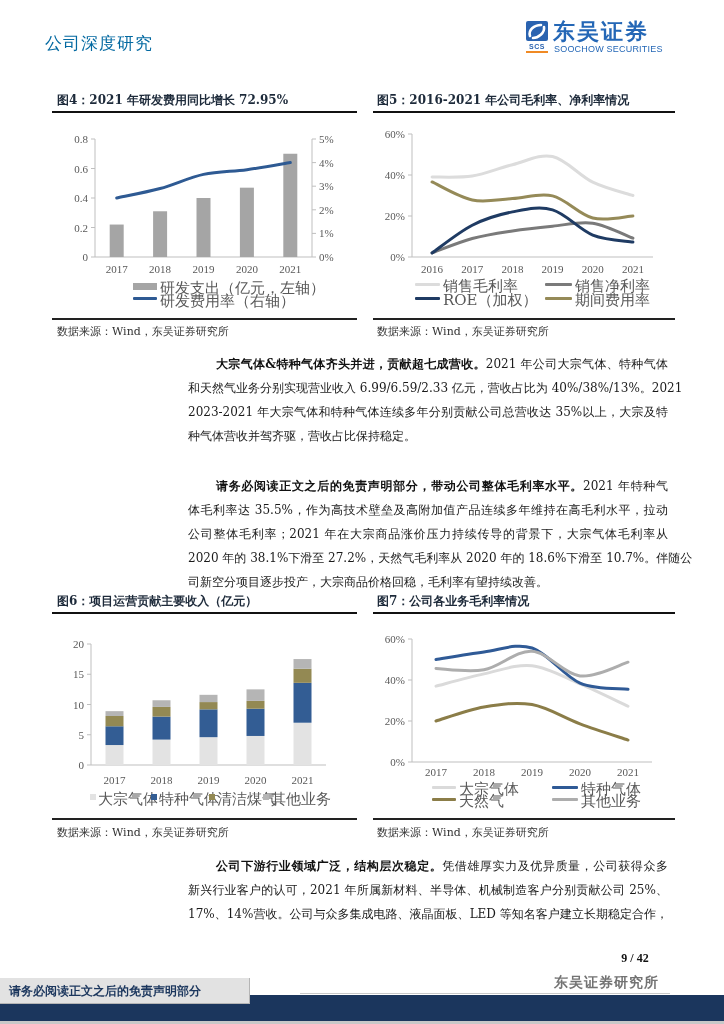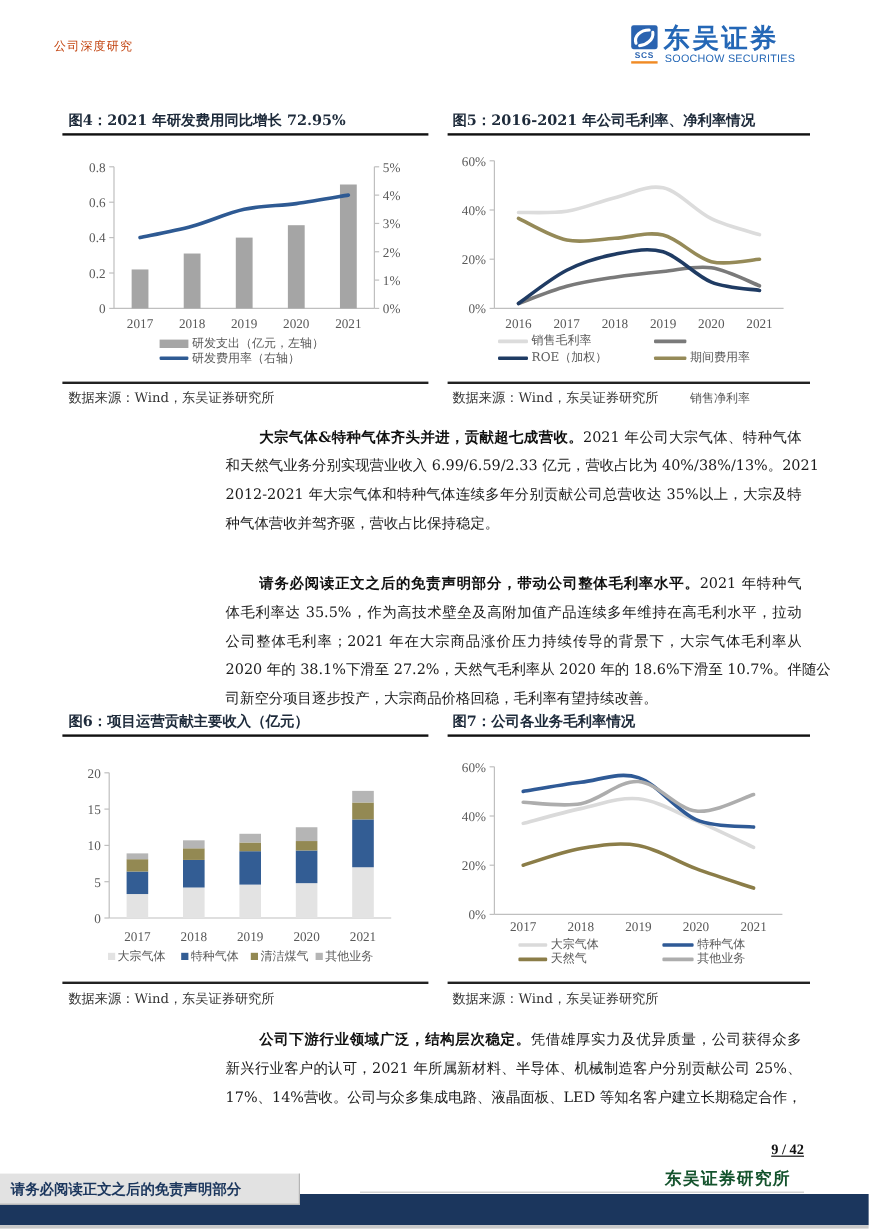--- a/index.html
+++ b/index.html
@@ -1,40 +1,40 @@
 <!DOCTYPE html>
 <html><head>
 <meta charset="utf-8">
 <style>
   html,body{margin:0;padding:0;background:#fff;}
   body{width:724px;height:1024px;position:relative;overflow:hidden;font-family:"DejaVu Serif","Liberation Serif",serif;color:#1a1a1a;}
   .abs{position:absolute;}
-  .hdr-title{left:45px;top:32px;font-size:10px;color:#c2410c;letter-spacing:1px;}
+  .hdr-title{left:45px;top:32px;font-size:17px;color:#0369a1;letter-spacing:1px;}
   .logo{left:526px;top:19px;width:150px;height:40px;}
   .logo-icon{position:absolute;left:0;top:2px;width:22px;height:20px;background:#2a63b0;border-radius:2px;overflow:hidden;}
   .logo-scs{position:absolute;left:0;top:24px;width:22px;font:bold 7px "Liberation Sans",sans-serif;color:#2a63b0;text-align:center;letter-spacing:0.5px;border-bottom:2px solid #f08a24;line-height:8px;}
   .logo-cn{position:absolute;left:27px;top:-2px;font:bold 22px "DejaVu Sans","Liberation Sans",sans-serif;color:#2467b6;letter-spacing:2px;white-space:nowrap;}
   .logo-en{position:absolute;left:28px;top:25px;font:9px "Liberation Sans",sans-serif;color:#2467b6;white-space:nowrap;letter-spacing:0.2px;}
   .fig-title{font-size:12px;font-weight:bold;color:#1d2a3a;white-space:nowrap;}
   .rule{height:2px;background:#111;}
   .rule-thin{height:1.5px;background:#222;}
   .source{font-size:11px;color:#333;white-space:nowrap;}
   svg.chart{position:absolute;overflow:visible;}
   svg.chart text{font-family:"Liberation Serif","DejaVu Serif",serif;font-size:11px;fill:#595959;}
-  .legend{font-size:10px;color:#595959;white-space:nowrap;}
+  .legend{font-size:15px;color:#595959;white-space:nowrap;}
   .leg-line{position:absolute;height:3px;border-radius:1px;}
   .leg-box{position:absolute;width:6px;height:6px;}
   .leg-rect{position:absolute;height:7px;}
   .para{left:188px;width:480px;font-size:12px;}
   .pline{height:24px;line-height:24px;white-space:nowrap;text-align:justify;text-align-last:justify;}
   .pline.first{padding-left:28px;}
   .pline.last{text-align-last:left;}
   .lead{font-weight:bold;color:#111;}
-  .pageno{left:600px;width:70px;top:951px;text-align:right;font:bold 12px "Liberation Serif",serif;color:#111;text-decoration:underline;}
-  .inst{left:554px;top:974px;font-size:14px;font-weight:bold;color:#14532d;letter-spacing:1px;white-space:nowrap;}
+  .pageno{left:600px;width:70px;top:951px;text-align:center;font:bold 12px "Liberation Serif",serif;color:#111;}
+  .inst{left:554px;top:974px;font-size:14px;font-weight:bold;color:#737373;letter-spacing:1px;white-space:nowrap;}
   .foot-line{left:300px;top:993px;width:370px;height:1px;background:#c9c9c9;}
   .foot-band{left:0;top:995px;width:724px;height:26px;background:#1b365d;}
   .foot-bottom{left:0;top:1021px;width:724px;height:3px;background:#c8c8c8;}
   .disclaimer{left:0;top:978px;width:250px;height:26px;background:#e2e2e2;border-right:1px solid #b5b5b5;border-bottom:1px solid #b5b5b5;box-sizing:border-box;padding-left:9px;line-height:26px;font-size:12px;font-weight:bold;color:#1b365d;white-space:nowrap;}
 </style>
 </head>
 <body>
 
 <div class="abs hdr-title">公司深度研究</div>
 
@@ -120,33 +120,33 @@
     <text x="259.91666666666663" y="158" text-anchor="middle">2021</text>
     <path d="M59.08333333333333,62.05 C65.77777777777777,61.87916666666666 85.86111111111111,63.075 99.25,61.025000000000006 C112.63888888888889,58.97500000000001 126.02777777777777,52.99583333333334 139.41666666666666,49.75 C152.80555555555554,46.50416666666666 166.19444444444443,38.64583333333333 179.58333333333331,41.55 C192.9722222222222,44.454166666666666 206.36111111111111,60.683333333333344 219.75,67.17500000000001 C233.13888888888889,73.66666666666669 253.2222222222222,78.27916666666667 259.91666666666663,80.5" fill="none" stroke="#dcdcdc" stroke-width="3" stroke-linecap="round" stroke-linejoin="round"></path>
     <path d="M59.08333333333333,137.9 C65.77777777777777,135.50833333333333 85.86111111111111,127.20583333333333 99.25,123.55 C112.63888888888889,119.89416666666666 126.02777777777777,118.015 139.41666666666666,115.965 C152.80555555555554,113.915 166.19444444444443,112.54833333333333 179.58333333333331,111.25 C192.9722222222222,109.95166666666667 206.36111111111111,106.19333333333333 219.75,108.175 C233.13888888888889,110.15666666666667 253.2222222222222,120.64583333333333 259.91666666666663,123.14" fill="none" stroke="#7a7a7a" stroke-width="3" stroke-linecap="round" stroke-linejoin="round"></path>
     <path d="M59.08333333333333,137.9 C65.77777777777777,133.2875 85.86111111111111,117.05833333333332 99.25,110.225 C112.63888888888889,103.39166666666667 126.02777777777777,99.4625 139.41666666666666,96.9 C152.80555555555554,94.3375 166.19444444444443,90.98916666666666 179.58333333333331,94.85 C192.9722222222222,98.71083333333333 206.36111111111111,114.70083333333334 219.75,120.065 C233.13888888888889,125.42916666666666 253.2222222222222,125.87333333333333 259.91666666666663,127.035" fill="none" stroke="#1f3b63" stroke-width="3" stroke-linecap="round" stroke-linejoin="round"></path>
     <path d="M59.08333333333333,66.97 C65.77777777777777,69.97666666666666 85.86111111111111,82.2425 99.25,85.01 C112.63888888888889,87.7775 126.02777777777777,84.25833333333334 139.41666666666666,83.575 C152.80555555555554,82.89166666666667 166.19444444444443,77.66416666666666 179.58333333333331,80.91 C192.9722222222222,84.15583333333333 206.36111111111111,99.70166666666668 219.75,103.05000000000001 C233.13888888888889,106.39833333333334 253.2222222222222,101.34166666666667 259.91666666666663,101" fill="none" stroke="#958a58" stroke-width="3" stroke-linecap="round" stroke-linejoin="round"></path>
   </svg>
 <div class="abs legend" style="left:415px;top:277px;width:260px;height:28px;">
   <span class="leg-line" style="left: 0px; top: 6px; width: 25px; background: rgb(220, 220, 220);"></span>
   <span class="abs" style="left:28px;top:0;">销售毛利率</span>
   <span class="leg-line" style="left: 130px; top: 6px; width: 27px; background: rgb(122, 122, 122);"></span>
-  <span class="abs" style="left:160px;top:0;margin-top:48px;">销售净利率</span>
+  <span class="abs" style="left:160px;top:0;">销售净利率</span>
   <span class="leg-line" style="left: 0px; top: 20px; width: 25px; background: rgb(31, 59, 99);"></span>
   <span class="abs" style="left:28px;top:14px;text-align:right;">ROE（加权）</span>
   <span class="leg-line" style="left: 130px; top: 20px; width: 27px; background: rgb(149, 138, 88);"></span>
   <span class="abs" style="left:160px;top:14px;text-align:right;">期间费用率</span>
 </div>
 <div class="abs rule-thin" style="left:373px;top:318px;width:302px;"></div>
 <div class="abs source" style="left:377px;top:324px;">数据来源：Wind，东吴证券研究所</div>
 
 <div class="abs para" style="top:352px;">
   <div class="pline first"><span class="lead">大宗气体&amp;特种气体齐头并进，贡献超七成营收。</span><span>2021 年公司大宗气体、特种气体</span></div>
   <div class="pline">和天然气业务分别实现营业收入 6.99/6.59/2.33 亿元，营收占比为 40%/38%/13%。2021</div>
-  <div class="pline">2012-2021 年大宗气体和特种气体连续多年分别贡献公司总营收达 35%以上，大宗及特</div>
+  <div class="pline">2023-2021 年大宗气体和特种气体连续多年分别贡献公司总营收达 35%以上，大宗及特</div>
   <div class="pline last">种气体营收并驾齐驱，营收占比保持稳定。</div>
 </div>
 
 <div class="abs para" style="top:474px;">
   <div class="pline first"><span class="lead">请务必阅读正文之后的免责声明部分，带动公司整体毛利率水平。</span><span>2021 年特种气</span></div>
   <div class="pline">体毛利率达 35.5%，作为高技术壁垒及高附加值产品连续多年维持在高毛利水平，拉动</div>
   <div class="pline">公司整体毛利率；2021 年在大宗商品涨价压力持续传导的背景下，大宗气体毛利率从</div>
   <div class="pline">2020 年的 38.1%下滑至 27.2%，天然气毛利率从 2020 年的 18.6%下滑至 10.7%。伴随公</div>
   <div class="pline last">司新空分项目逐步投产，大宗商品价格回稳，毛利率有望持续改善。</div>
 </div>

